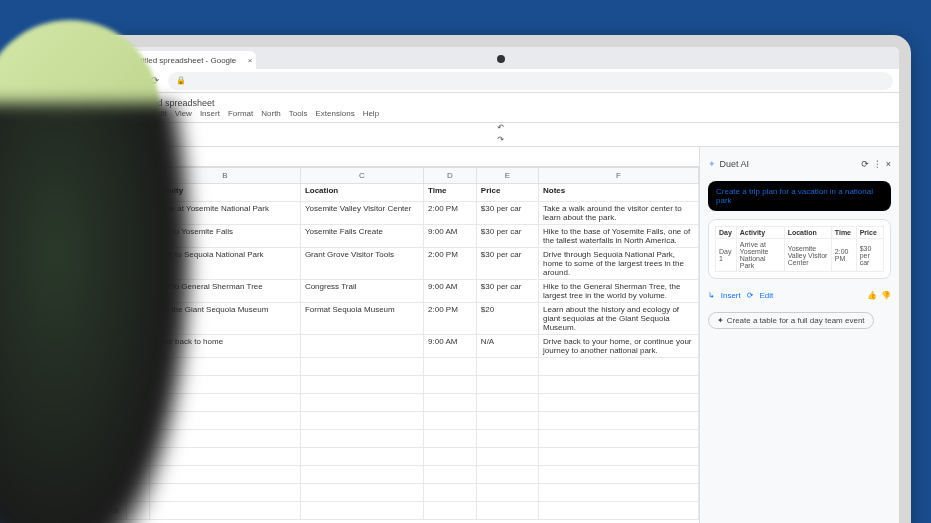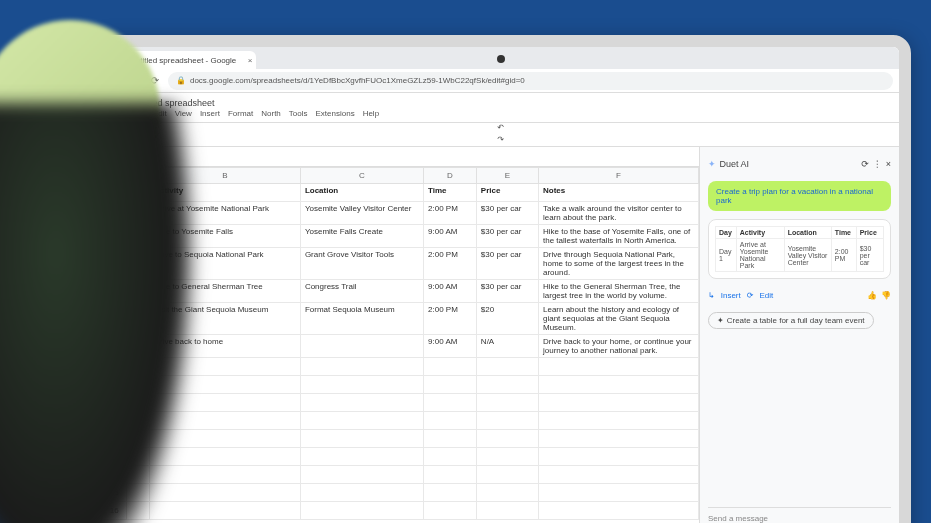--- a/index.html
+++ b/index.html
@@ -48,21 +48,21 @@
 table.sheet td { border: 1px solid #e8e8e8; padding: 2px 4px; height: 18px; color: #333; vertical-align: top; }
 table.sheet tr.header-row td { font-weight: bold; color: #222; }
 table.sheet td.selected { outline: 2px solid #1a73e8; outline-offset: -2px; }
 
 
 .suggest-row { display: flex; gap: 6px; padding: 6px; align-items: center; }
 
 
 .duet-header { display: flex; align-items: center; gap: 4px; font-size: 9px; font-weight: 500; color: #444; padding: 4px 0; }
 .duet-spark { color: #8ab4f8; }
-.prompt-card { background: #bef264; border-radius: 8px; padding: 6px 8px; font-size: 8px; color: #1967d2; }
+.prompt-card { background: #000000; border-radius: 8px; padding: 6px 8px; font-size: 8px; color: #1967d2; }
 .preview-card { background: #fff; border: 1px solid #e0e0e0; border-radius: 8px; padding: 6px; font-size: 7px; }
 .preview-card table { width: 100%; border-collapse: collapse; }
 .preview-card th, .preview-card td { border: 1px solid #eee; padding: 2px 3px; text-align: left; color: #555; }
 .preview-card th { font-weight: bold; color: #333; }
 .insert-row { display: flex; gap: 6px; align-items: center; font-size: 8px; color: #1a73e8; padding: 4px 0; }
 .insert-row .spacer { flex: 1; }
 .thumbs { color: #888; display: flex; gap: 4px; }
 .follow-chip { border: 1px solid #ccc; border-radius: 12px; padding: 3px 8px; font-size: 8px; color: #444; display: inline-flex; align-items: center; gap: 3px; }
 .msg-input { margin-top: auto; border-top: 1px solid #ddd; padding-top: 6px; font-size: 8px; color: #888; }
 
@@ -85,21 +85,20 @@
         <span class="tab-close">×</span>
       </div>
     </div>
 
     <div class="addr-bar">
       <div class="nav-icon">←</div>
       <div class="nav-icon">→</div>
       <div class="nav-icon">⟳</div>
       <div class="url-field">
         <span style="margin-right:4px">🔒</span>
-        <span>docs.google.com/spreadsheets/d/1YeDfBbcXgvfhFUOc1XmeGZLz59-1WbC22qfSk/edit#gid=0</span>
       </div>
     </div>
 
     <div class="app-header">
       <div class="sheets-logo"></div>
       <div style="display:flex;flex-direction:column;gap:1px">
         <div class="doc-title">Untitled spreadsheet</div>
         <div class="menu-row">
           <span>File</span>
           <span>Edit</span>
@@ -373,22 +372,19 @@
           </span>
         </div>
 
         <div>
           <div class="follow-chip">
             <span>✦</span>
             <span>Create a table for a full day team event</span>
           </div>
         </div>
 
-        <div class="msg-input">
-          <span>Send a message</span>
-        </div>
       </div>
     </div>
 
   </div>
 </div>
 
 <div class="person-shadow"></div>
 
 </body></html>

